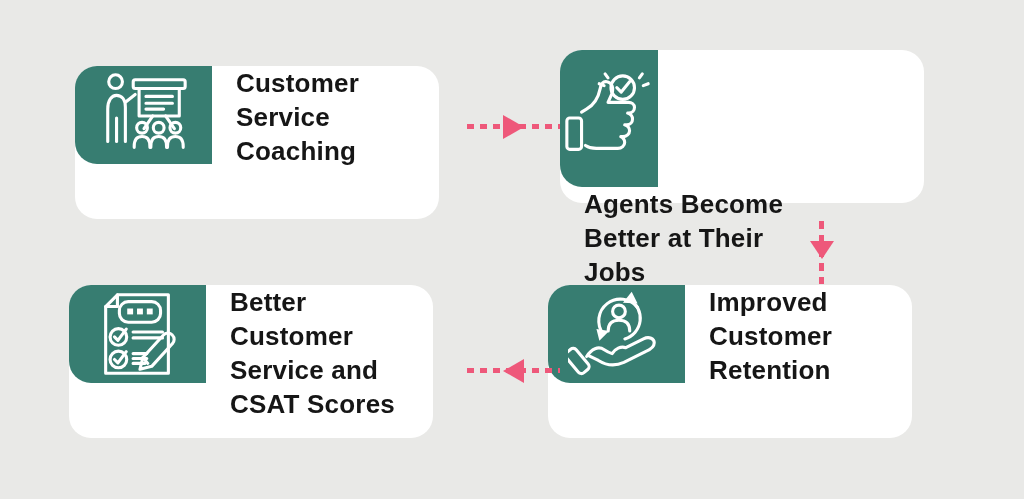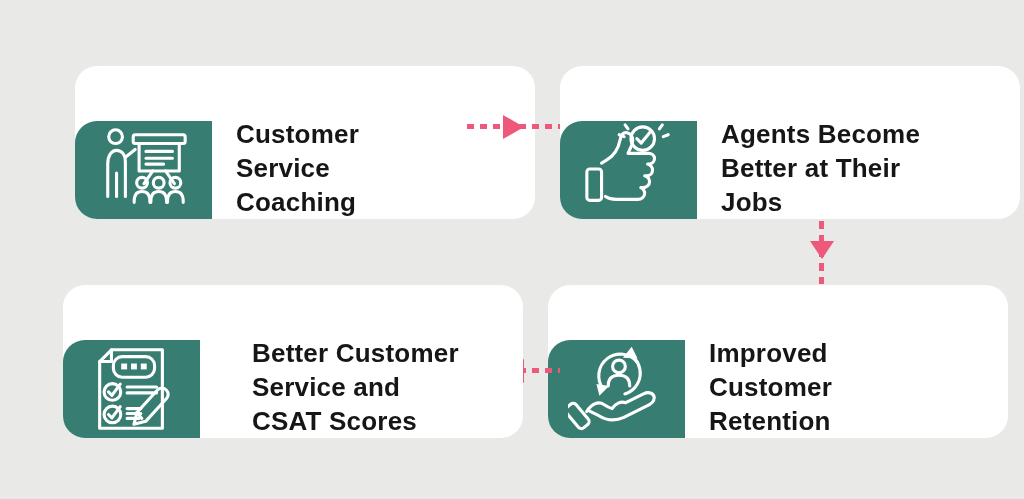--- a/index.html
+++ b/index.html
@@ -5,25 +5,25 @@
   html,body { margin:0; padding:0; }
   body {
     width:1024px; height:499px;
     background:#e9e9e7;
     position:relative;
     font-family:"Liberation Sans", sans-serif;
     overflow:hidden;
   }
   .card {
     position:absolute;
-    width:460px; height:153px;
+    width:364px; height:153px;
     background:#ffffff;
     border-radius:22px;
     display:flex;
-    align-items:flex-end;
+    align-items:flex-start;
   }
   .icon-panel {
     flex:0 0 137px;
     background:#377d71;
     border-radius:22px 0 0 22px;
     display:flex;
     align-items:center;
     justify-content:center;
   }
   .icon-panel svg { width:98px; height:98px; display:block; }
@@ -84,21 +84,21 @@
   <div class="card-label">Customer
 Service
 Coaching</div>
 </div>
 
 <div class="arrow-h" style="left:467px; top:114px;">
   <div class="dash"></div>
   <div class="tri tri-right"></div>
 </div>
 
-<div class="card" style="left:560px; top:66px;">
+<div class="card" style="left:560px; top:50px;flex-direction:column;">
   <div class="icon-panel">
     <svg viewBox="0 0 100 100" aria-hidden="true">
       <rect class="stroke" x="7" y="49" width="15" height="32" rx="3"></rect>
       <path class="stroke" d="M26,77 C29,79 33,80 37,80 H59 C63,80 66,77 66,74 C66,71 64,69 62,68 H64 C68,68 71,65 71,62 C71,59 69,57 66,56 H68 C72,56 74,53 74,50 C74,47 72,45 69,44 H70 C74,44 76,41 76,38 C76,35 73,33 70,33 H49 L53,24 C55,18 53,13 48,12 C44,11 42,14 41,19 C39,29 34,36 27,40 L22,43"></path>
       <circle class="stroke" cx="64" cy="18" r="12"></circle>
       <path class="stroke" d="M58,18 l4.5,4.5 L71,12"></path>
       <path class="stroke" d="M46,4 L49,8 M40,14 L45,16 M84,4 L81,8 M90,14 L85,16"></path>
     </svg>
   </div>
   <div class="card-label">Agents Become
@@ -127,21 +127,21 @@
   <div class="card-label">Improved
 Customer
 Retention</div>
 </div>
 
 <div class="arrow-h" style="left:467px; top:358px;">
   <div class="dash"></div>
   <div class="tri tri-left"></div>
 </div>
 
-<div class="card" style="left:63px; top:285px;gap:28px;">
+<div class="card" style="left:69px; top:285px;">
   <div class="icon-panel">
     <svg viewBox="0 0 100 100" aria-hidden="true">
       <path class="stroke" d="M17,22 L29,10 H81 V90 H17 Z"></path>
       <path class="stroke" d="M29,10 V22 H17"></path>
       <rect class="stroke" x="31" y="17" width="42" height="21" rx="9"></rect>
       <rect class="fillw" x="39" y="24" width="6" height="6"></rect>
       <rect class="fillw" x="49" y="24" width="6" height="6"></rect>
       <rect class="fillw" x="59" y="24" width="6" height="6"></rect>
       <circle class="stroke" cx="30" cy="53" r="8.5"></circle>
       <path class="stroke" d="M26,53 l3.5,3.5 L38,45"></path>

